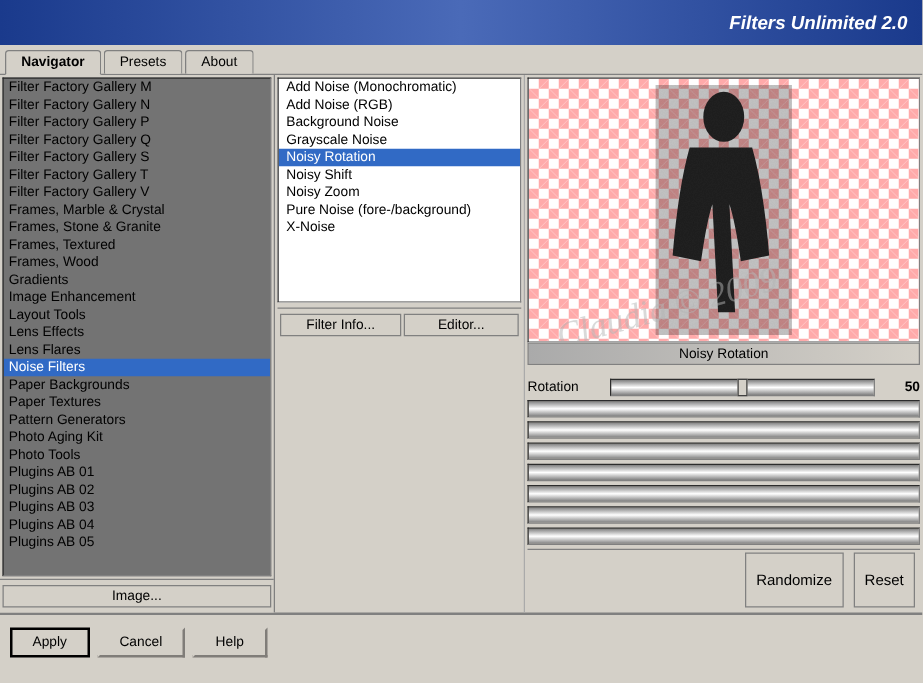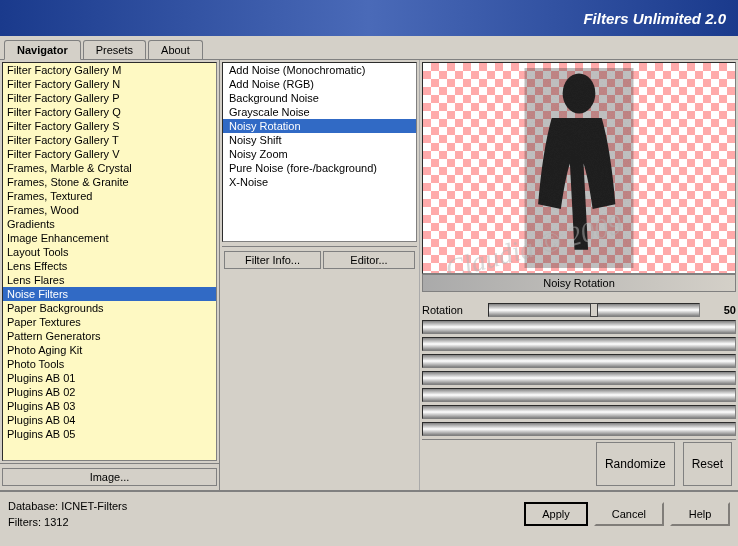--- a/index.html
+++ b/index.html
@@ -64,21 +64,21 @@
       width: 220px;
       border-right: 1px solid #808080;
       display: flex;
       flex-direction: column;
       background: #d4d0c8;
     }
 
     .category-list {
       flex: 1;
       overflow-y: auto;
-      background: #fef9c3;
+      background: #737373;
       border: 1px inset #808080;
       margin: 2px;
     }
 
     .category-item {
       padding: 1px 4px;
       cursor: pointer;
       color: #000;
       white-space: nowrap;
     }
@@ -427,28 +427,18 @@
       <div class="right-bottom-toolbar">
         <button>Randomize</button>
         <button>Reset</button>
       </div>
 
     </div>
   </div>
 </div>
 
 <div class="status-bar">
-  <div class="status-info">
-    <div>
-      <span>Database:</span>
-      <span>ICNET-Filters</span>
-    </div>
-    <div>
-      <span>Filters:</span>
-      <span>1312</span>
-    </div>
-  </div>
   <div class="status-buttons">
     <button class="apply-btn">Apply</button>
     <button>Cancel</button>
     <button>Help</button>
   </div>
 </div>
 
 </body></html>

